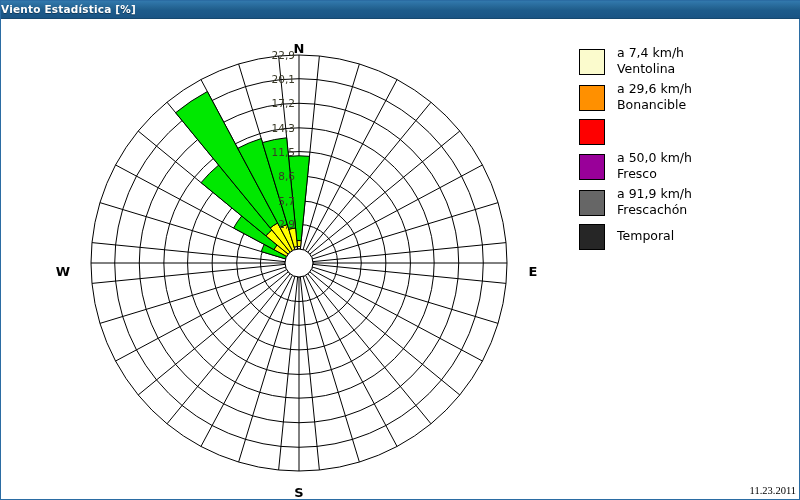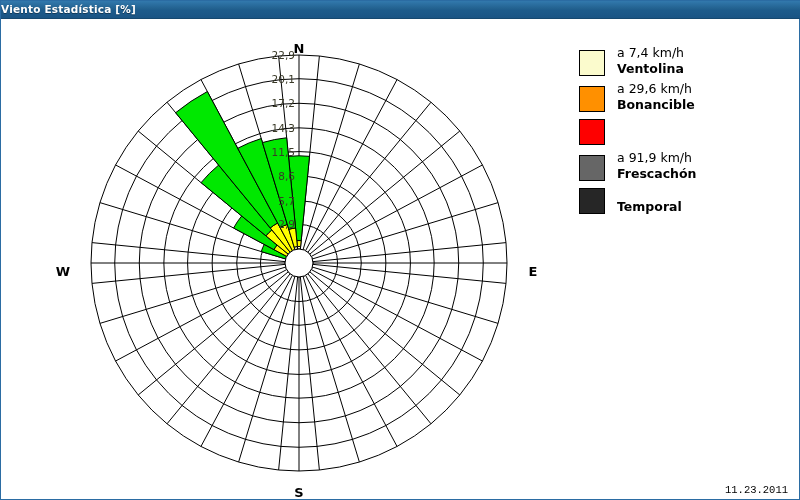--- a/index.html
+++ b/index.html
@@ -43,40 +43,40 @@
   }
   .compass.n{left:283px;top:22px;width:30px;text-align:center;}
   .compass.s{left:283px;top:466px;width:30px;text-align:center;}
   .compass.e{left:517px;top:245px;width:30px;text-align:center;}
   .compass.w{left:47px;top:245px;width:30px;text-align:center;}
   
   .legend{
     position:absolute;left:578px;top:26px;width:210px;
   }
   .legend-row{
-    display:flex;align-items:flex-end;
+    display:flex;align-items:center;
     margin-bottom:5px;
   }
   .swatch{
     width:26px;height:26px;flex:0 0 26px;
     border:1px solid #000;
     box-sizing:border-box;
     margin-right:12px;margin-top:2px;
   }
   .legend-text{
     font-size:12.5px;line-height:15.5px;color:#000;
     font-family:"DejaVu Sans", sans-serif;
     white-space:nowrap;
   }
-  .legend-text .l2{display:block;font-weight:bold;}
+  .legend-text .l2{display:block;}
   
   .datestamp{
-    position:absolute;right:11px;bottom:3px;
+    position:absolute;right:3px;bottom:3px;
     font-size:10.5px;color:#000;
-    font-family:Liberation Mono, monospace;
+    font-family:Liberation Serif, serif;
     margin-top:20px;
   }
   
   .ticktext{
     font-family:"DejaVu Sans", sans-serif;
     font-size:10.5px;
     fill:#3a3a28;
   }
 </style>
 </head>
@@ -183,20 +183,24 @@
           <div class="legend-text"><span>a 7,4 km/h</span><span class="l2">Ventolina</span></div>
         </div>
         <div class="legend-row">
           <div class="swatch" style="background: rgb(255, 144, 0);"></div>
           <div class="legend-text"><span>a 29,6 km/h</span><span class="l2">Bonancible</span></div>
         </div>
         <div class="legend-row">
           <div class="swatch" style="background: rgb(254, 0, 0);"></div>
         </div>
         <div class="legend-row">
+          <div class="swatch" style="background: rgb(153, 0, 153);"></div>
+          <div class="legend-text"><span>a 50,0 km/h</span><span class="l2">Fresco</span></div>
+        </div>
+        <div class="legend-row">
           <div class="swatch" style="background: rgb(102, 102, 102);"></div>
           <div class="legend-text"><span>a 91,9 km/h</span><span class="l2">Frescachón</span></div>
         </div>
         <div class="legend-row">
           <div class="swatch" style="background: rgb(38, 38, 38);"></div>
           <div class="legend-text"><span class="l2">Temporal</span></div>
         </div>
       </div>
 
     <div class="datestamp">11.23.2011</div>

